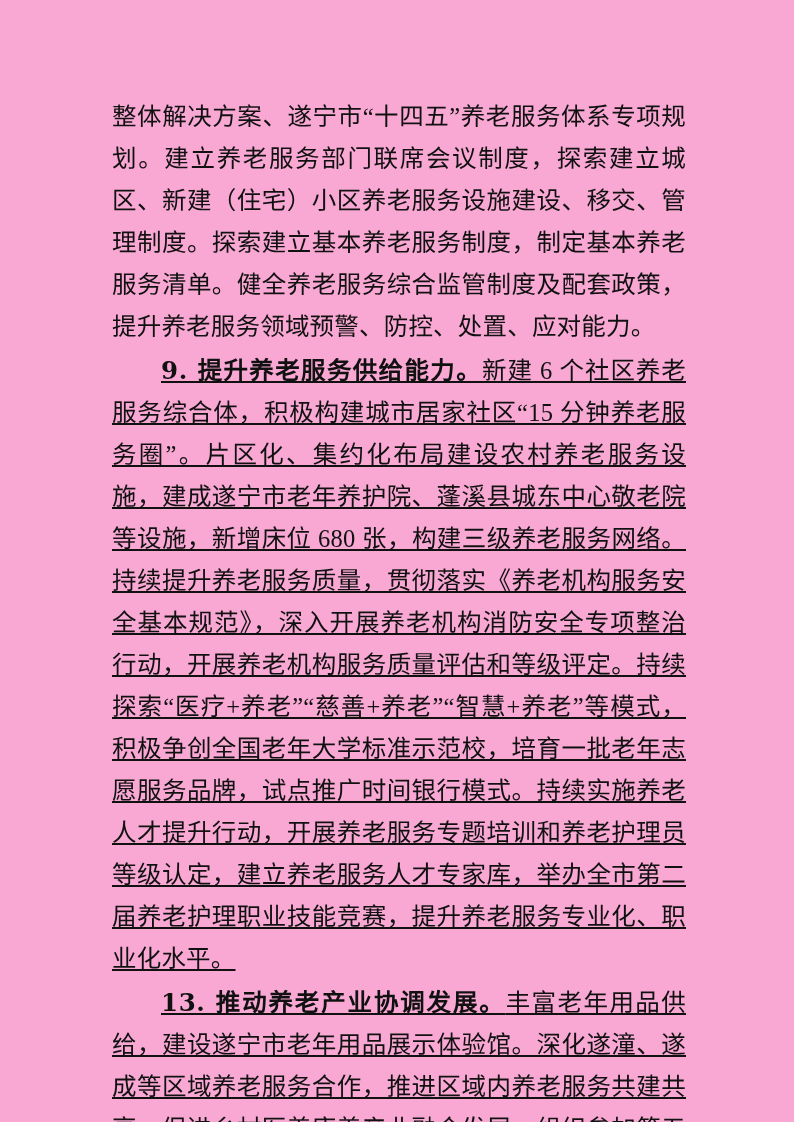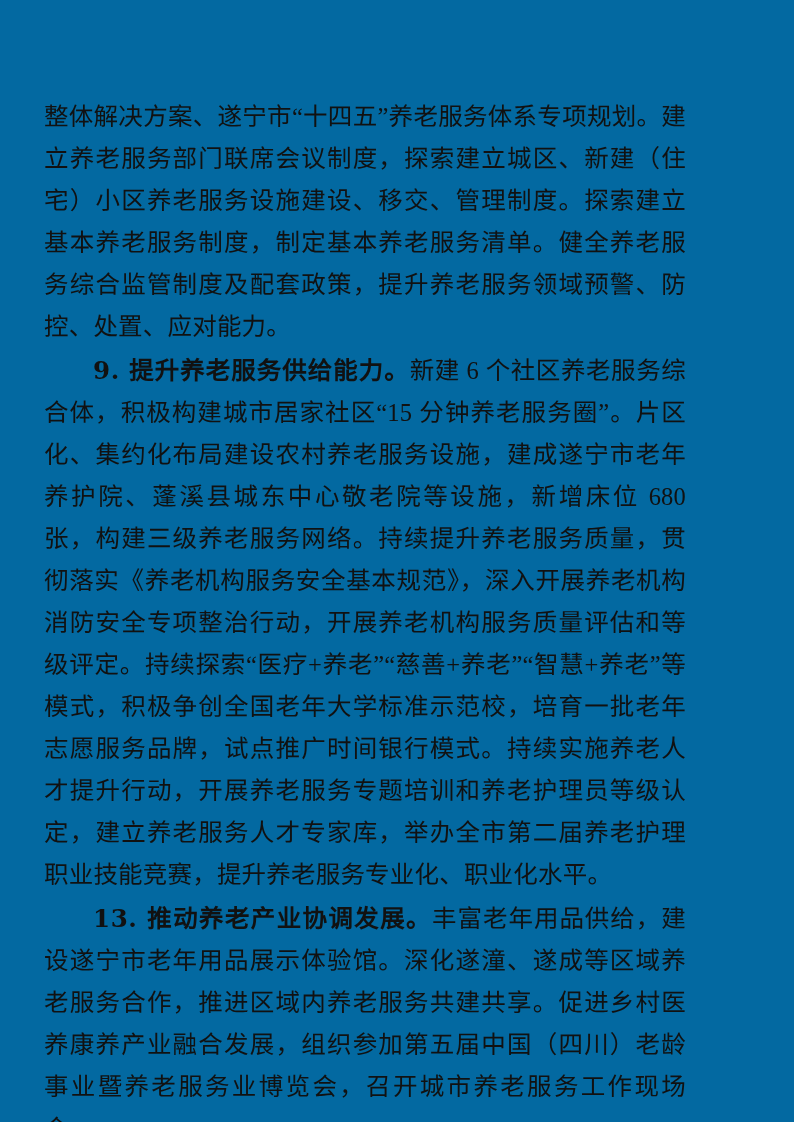--- a/index.html
+++ b/index.html
@@ -11,38 +11,39 @@
   body {
     width: 794px;
     height: 1122px;
     overflow: hidden;
     font-family: "Liberation Serif", "DejaVu Serif", serif;
   }
   .page {
     position: relative;
     width: 794px;
     height: 1122px;
-    background: #0369a1;
+    background: #f9a8d4;
     box-sizing: border-box;
-    padding: 96px 108px 90px 44px;
+    padding: 96px 108px 90px 112px;
   }
   .doc-body {
     font-size: 24.5px;
     line-height: 42px;
     color: #111111;
     text-align: justify;
     text-justify: inter-ideograph;
     letter-spacing: 0.2px;
   }
   .para {
     margin: 0 0 2px 0;
     text-indent: 0;
   }
   .para.indent {
     text-indent: 49px;
+    text-decoration: underline;
   }
   .para + .para {
     margin-top: 0;
   }
   .head-run {
     font-family: "DejaVu Serif", "Liberation Serif", serif;
     font-weight: 600;
     letter-spacing: 0.6px;
   }
   .kaiti-head {

